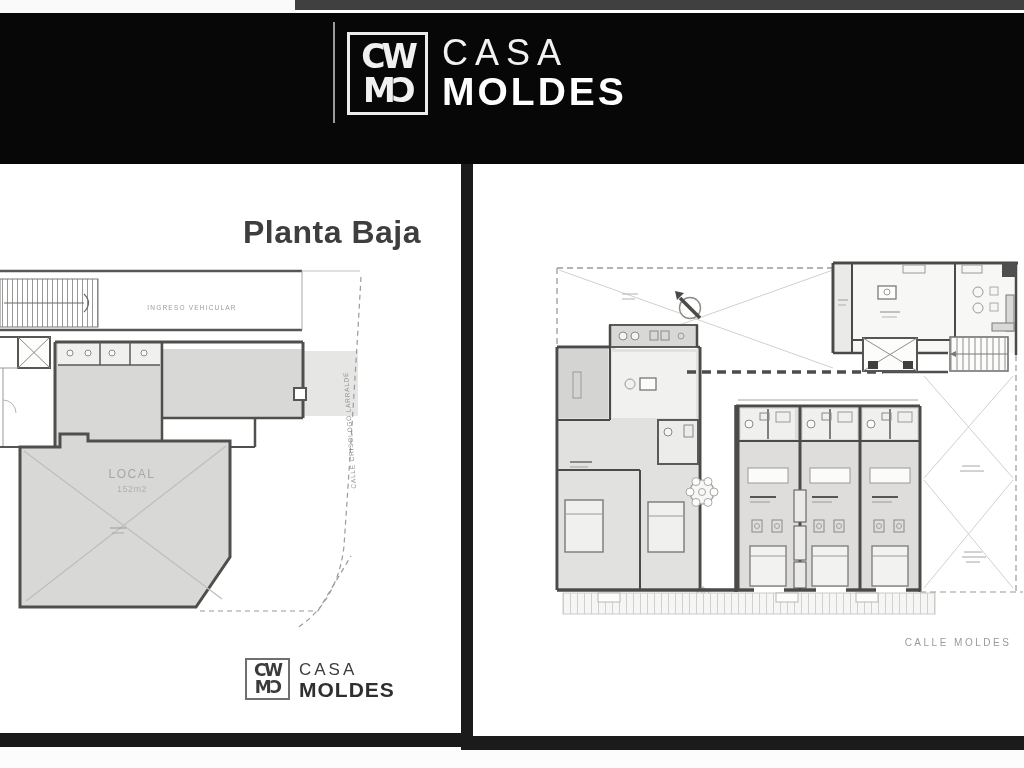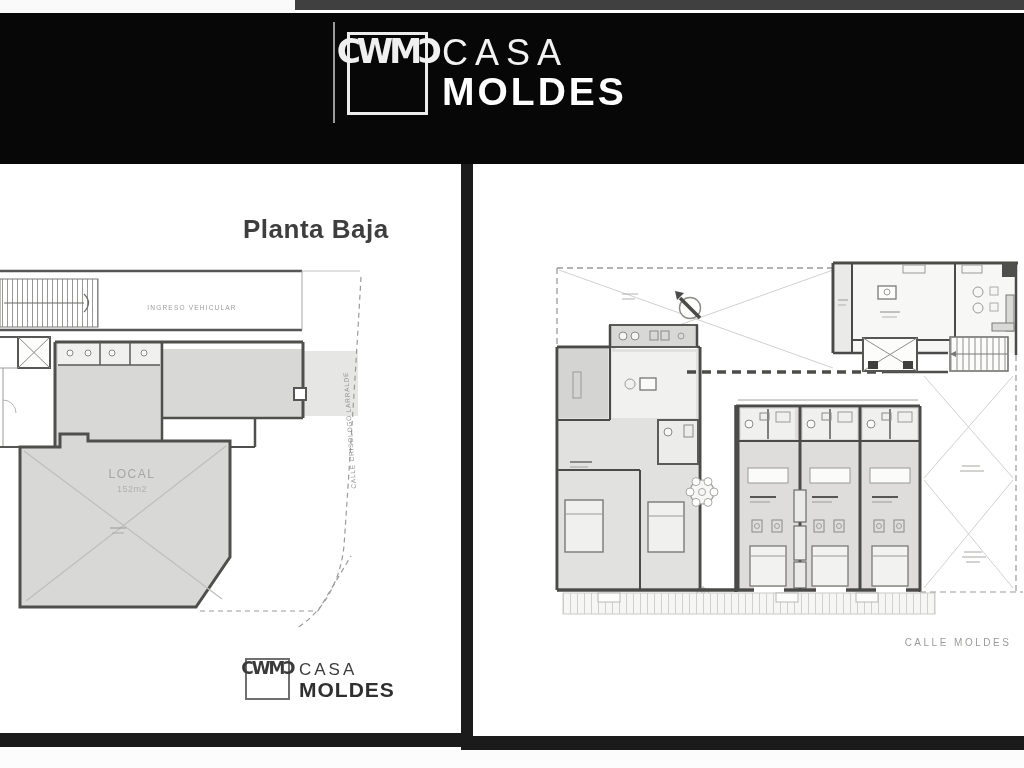--- a/index.html
+++ b/index.html
@@ -9,37 +9,37 @@
 
   
   #top-strip{left:0;top:0;width:1024px;height:13px;background:#fafafa;}
   #top-strip-dark{left:295px;top:0;width:729px;height:10px;background:#404040;}
   #top-strip-line{left:295px;top:10px;width:729px;height:3px;background:#ffffff;}
 
   
   #header{left:0;top:13px;width:1024px;height:151px;background:#070707;}
   #hdr-accent{left:333px;top:22px;width:2px;height:101px;background:#9a9a9a;}
   .monobox{box-sizing:border-box;text-align:center;font-family:"DejaVu Sans", sans-serif;
-           display:flex;flex-direction:row;justify-content:center;}
+           display:flex;flex-direction:column;justify-content:center;}
   .monobox span{display:block;}
   #hdr-box{left:347px;top:32px;width:81px;height:83px;border:3px solid #ececec;}
   #hdr-box span{font-size:33px;line-height:34px;letter-spacing:-4px;color:#f0f0f0;font-weight:bold;}
   #hdr-name{left:442px;top:34px;color:#f4f4f4;}
   #hdr-name .l1{font-size:36px;line-height:38px;letter-spacing:7px;font-weight:400;color:#f2f2f2;}
   #hdr-name .l2{font-size:39px;line-height:39px;letter-spacing:3px;font-weight:700;color:#ffffff;}
 
   
   #left-panel{left:0;top:164px;width:461px;height:569px;background:#ffffff;}
   #right-panel{left:473px;top:164px;width:551px;height:572px;background:#ffffff;}
   #divider{left:461px;top:164px;width:12px;height:588px;background:#1b1b1b;}
   #left-bottom-border{left:0;top:733px;width:461px;height:14px;background:#1b1b1b;}
   #right-bottom-border{left:473px;top:736px;width:551px;height:14px;background:#1b1b1b;}
   #bottom-strip{left:0;top:750px;width:1024px;height:18px;background:#fcfcfc;}
 
-  #left-title{left:243px;top:214px;font-size:26px;font-weight:700;color:#3e3e3e;letter-spacing:0.5px;}
+  #left-title{left:243px;top:214px;font-size:32px;font-weight:700;color:#3e3e3e;letter-spacing:0.5px;}
 
   
   #ftr-box{left:245px;top:658px;width:45px;height:42px;border:2px solid #6f6f6f;background:#ffffff;}
   #ftr-box span{font-size:17px;line-height:17px;letter-spacing:-2px;color:#3a3a3a;font-weight:bold;}
   #ftr-name{left:299px;top:660px;color:#3c3c3c;}
   #ftr-name .l1{font-size:17px;line-height:19px;letter-spacing:3px;font-weight:400;}
   #ftr-name .l2{font-size:21px;line-height:21px;letter-spacing:1px;font-weight:700;color:#2f2f2f;}
 
   svg{position:absolute;display:block;}
   svg text{font-family:"Liberation Sans", sans-serif;}

